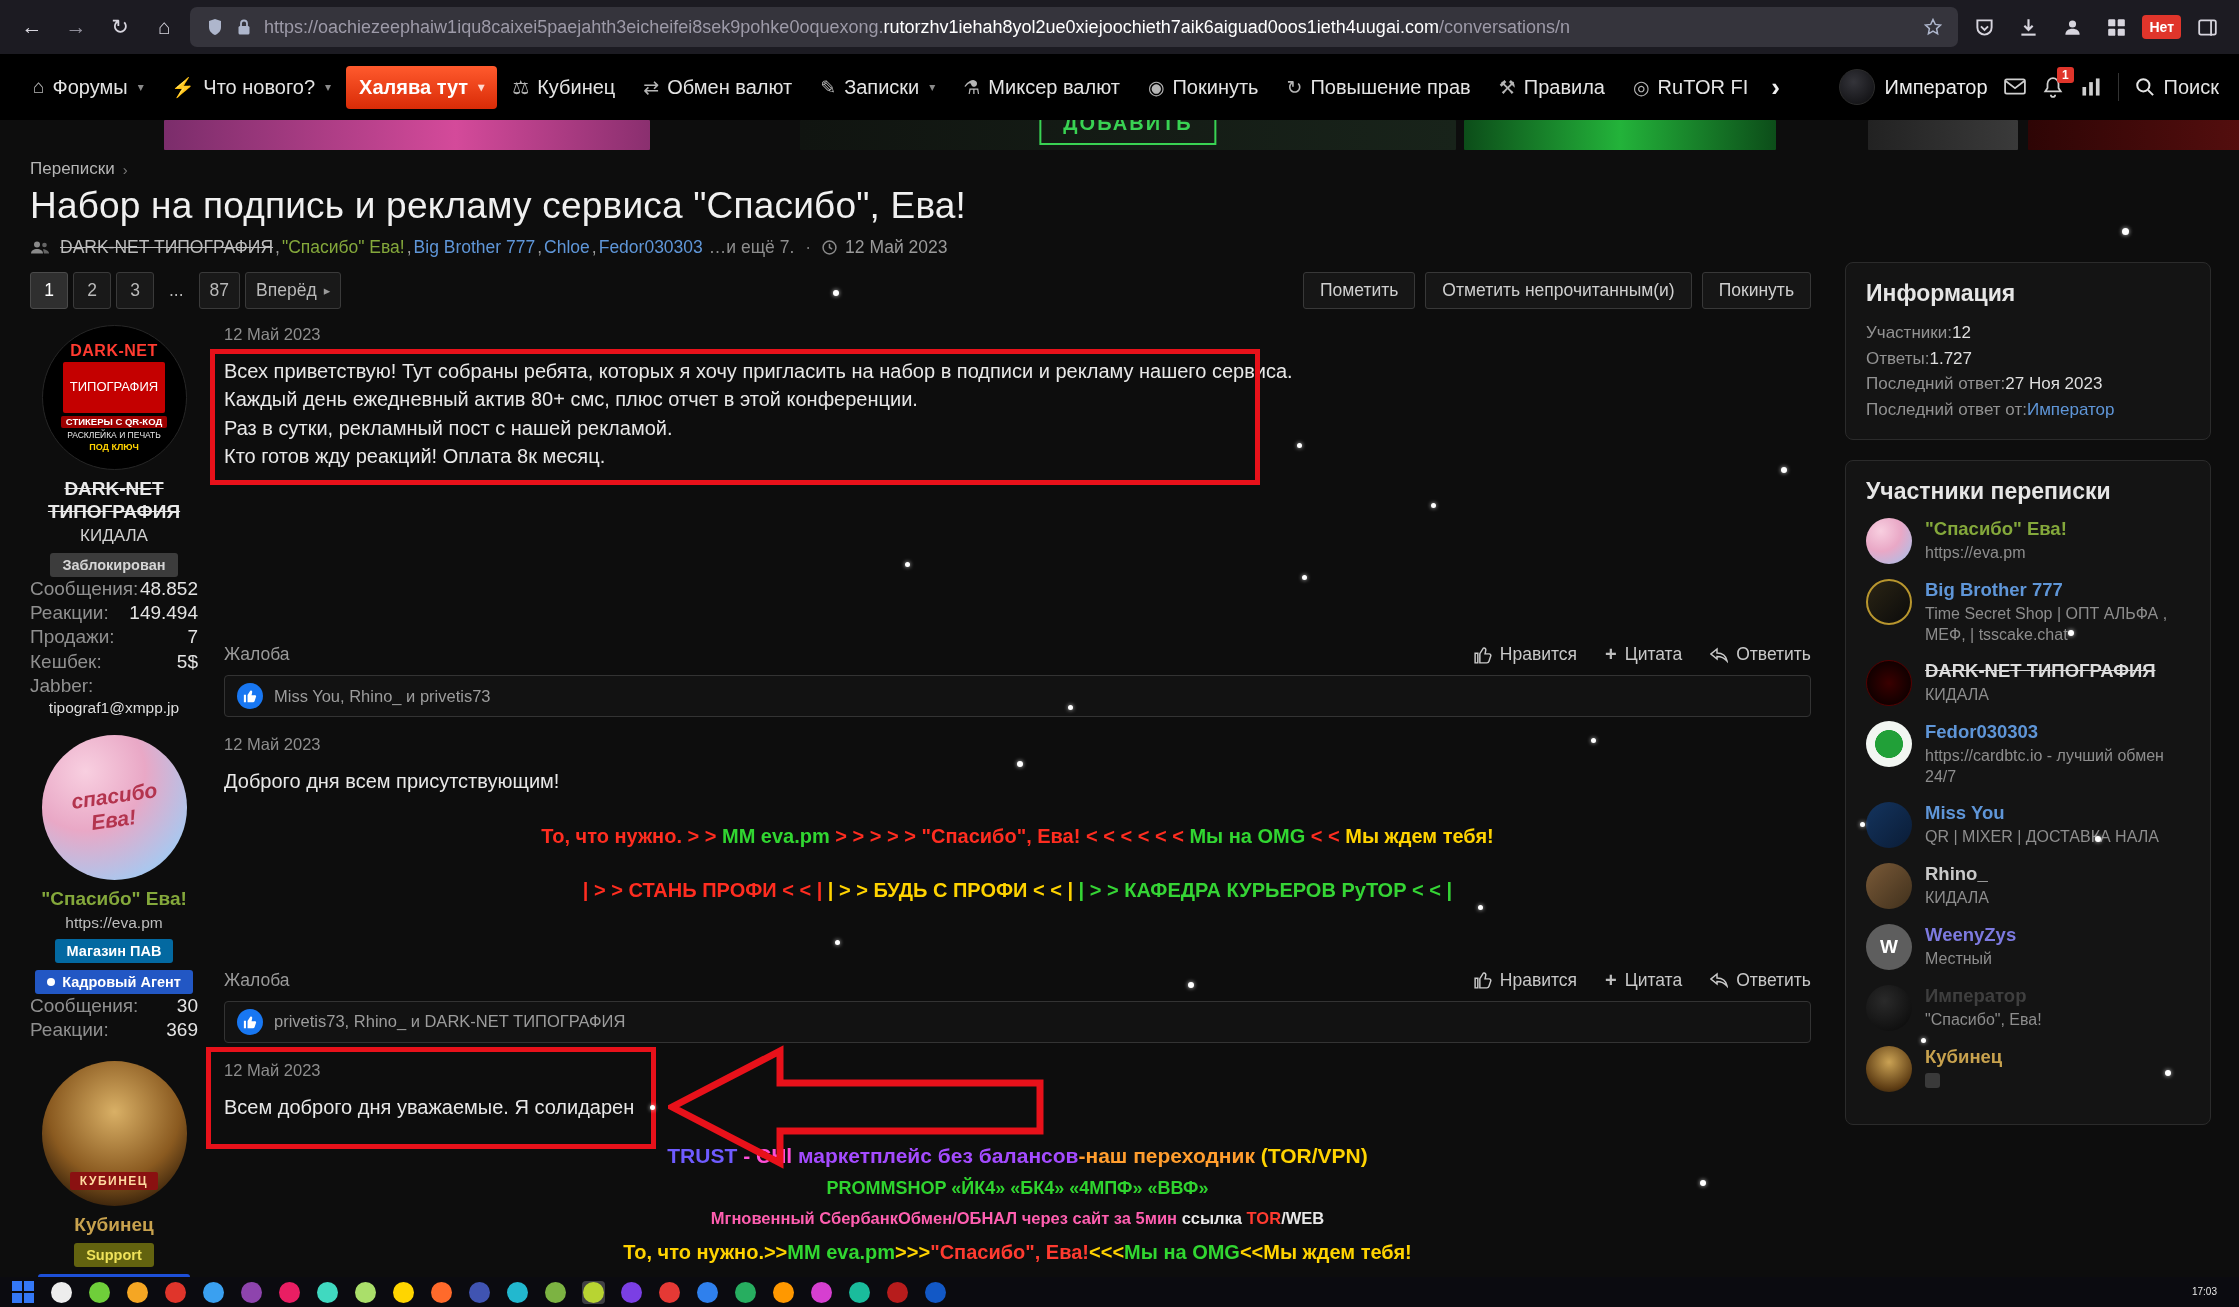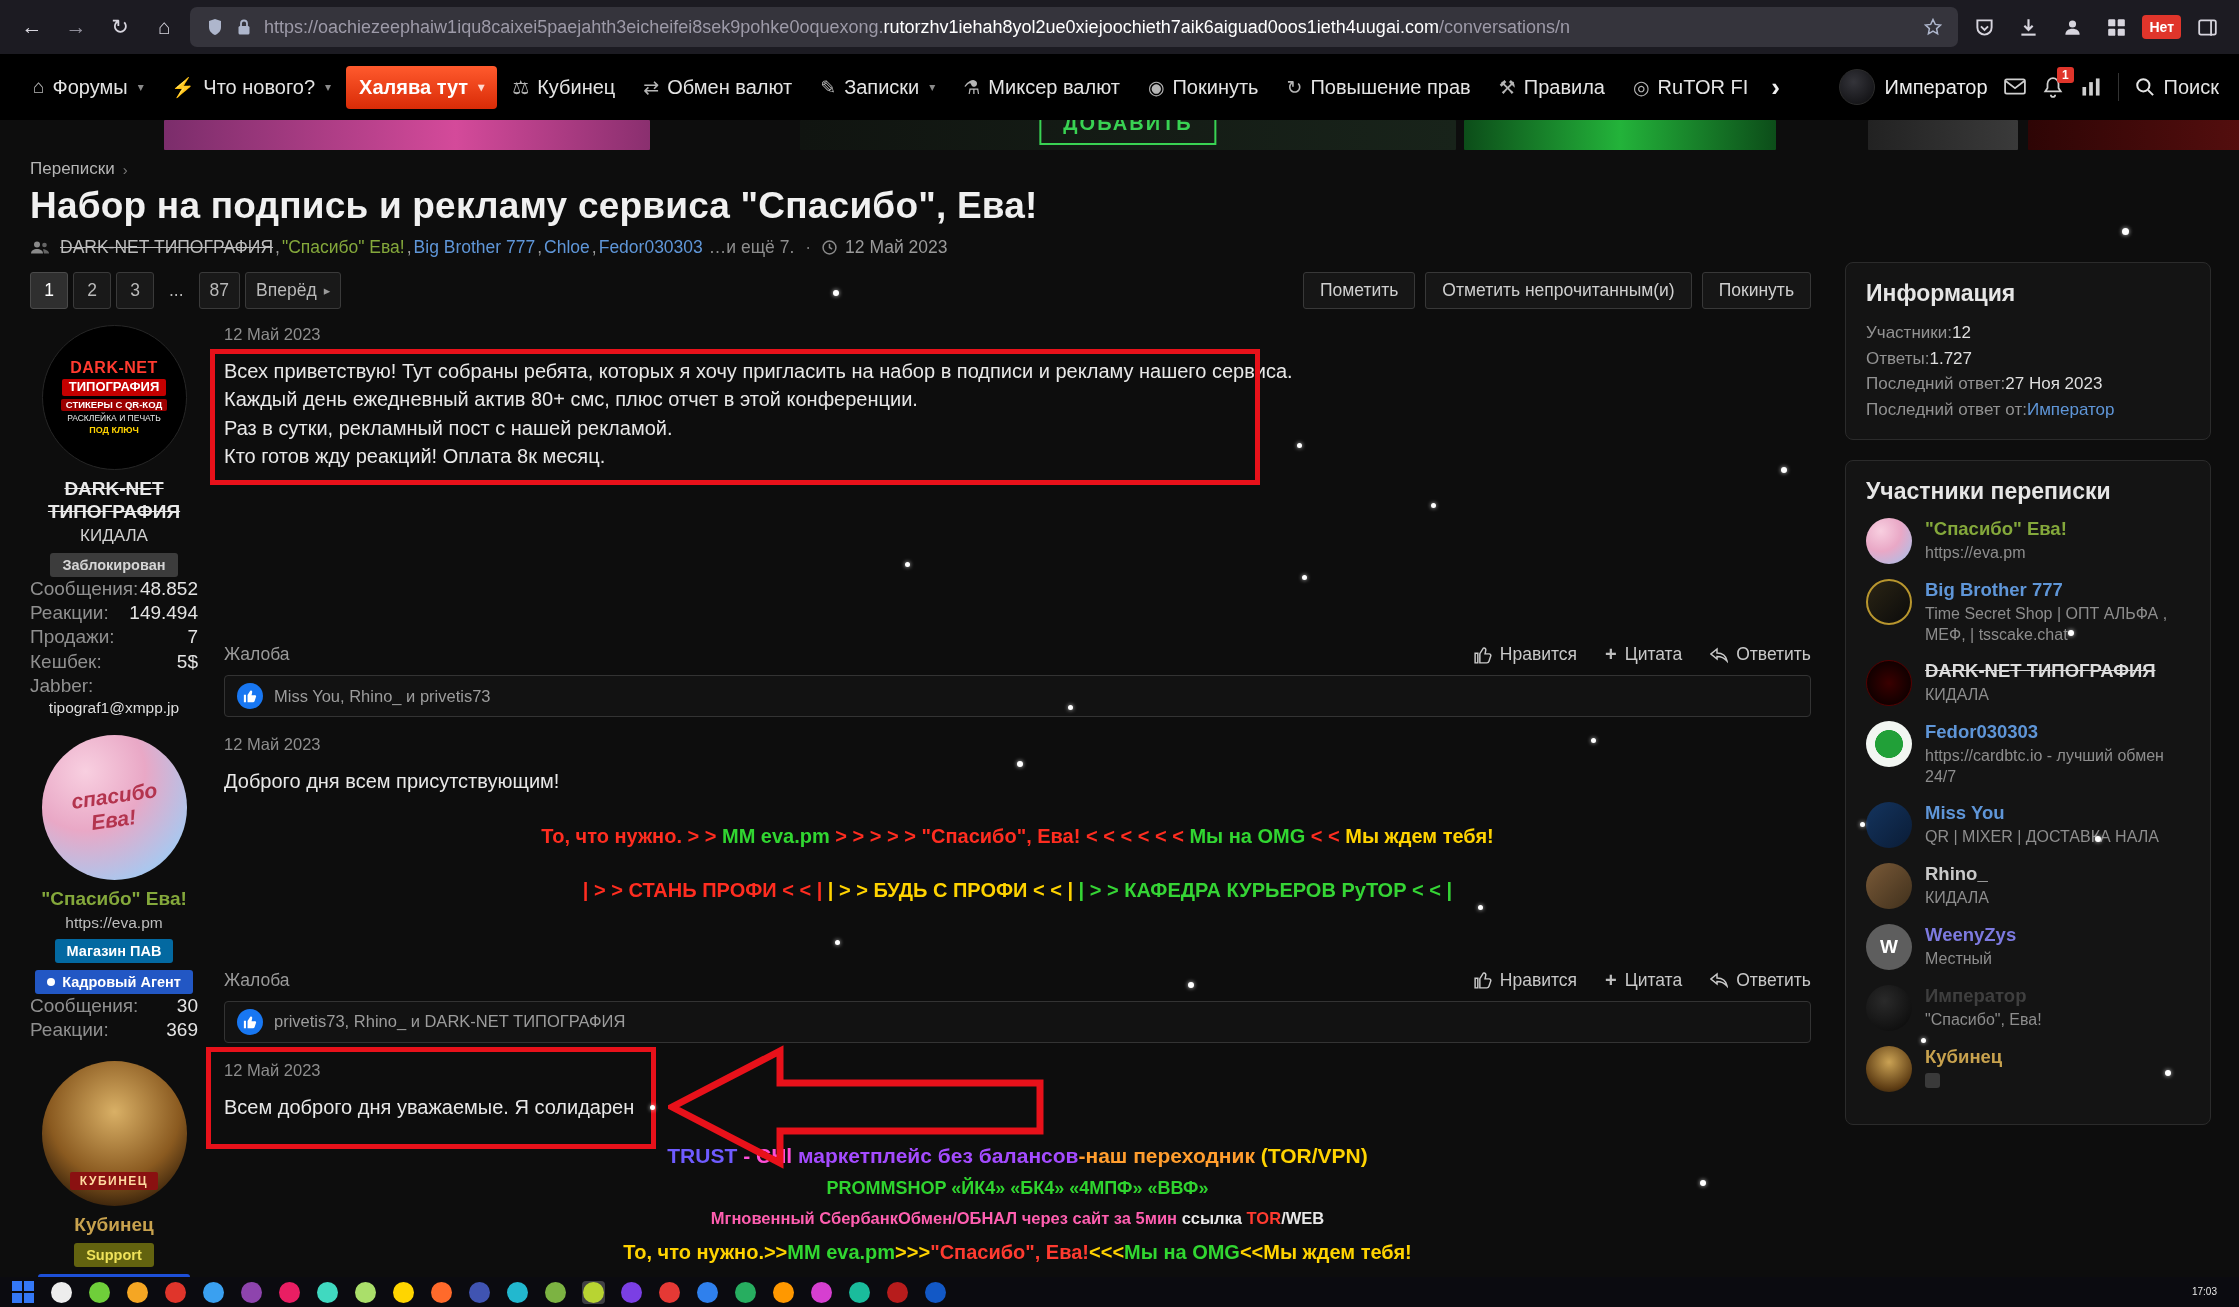--- a/index.html
+++ b/index.html
@@ -41,21 +41,21 @@
 .banner:nth-child(3){margin-left:8px;width:312px;background:linear-gradient(90deg,#0c4d19,#23b33a,#0c4d19)}
 .banner:nth-child(4){margin-left:92px;width:150px;background:linear-gradient(90deg,#222,#3a3a3a)}
 .banner:nth-child(5){margin-left:10px;width:290px;background:linear-gradient(90deg,#2e0505,#611111)}
 .btext{position:absolute;top:-18px;left:50%;transform:translateX(-50%);white-space:nowrap;border:2px solid #39d353;color:#39d353;font-size:20px;font-weight:700;padding:8px 22px;letter-spacing:2px}
 
 .page{display:flex;gap:34px;padding:0 28px 0 30px}
 .content-col{flex:1;min-width:0}
 .sidebar{width:366px;flex:none;margin-top:112px}
 .breadcrumb{margin-top:9px;font-size:17px;color:#b5b5b5;display:flex;gap:8px;align-items:center}
 .breadcrumb .chev{color:#777;font-size:15px}
-.page-title{margin-top:6px;font-size:37px;font-weight:700;color:#f0f0f0;letter-spacing:.2px}
+.page-title{margin-top:6px;font-size:37px;font-weight:400;color:#f0f0f0;letter-spacing:.2px}
 .participants{margin-top:10px;font-size:17.5px;color:#9a9a9a;display:flex;align-items:center;flex-wrap:wrap;gap:2px}
 .participants svg{width:20px;height:15px;margin-right:8px;color:#8a8a8a}
 .pname.strike{color:#bdbdbd;text-decoration:line-through}
 .pname.green{color:#84a83b}
 .pname.link{color:#5f96d8}
 .pmore{color:#8d8d8d;margin-left:4px}
 .pdot{margin:0 9px;color:#777}
 .pclock{display:flex;align-items:center;margin-right:6px}
 .pclock svg{width:15px;height:15px;margin:0}
 .pag-row{display:flex;justify-content:space-between;align-items:center;margin-top:14px}
@@ -68,21 +68,21 @@
 .actions{display:flex;gap:10px}
 .abtn{height:37px;padding:0 16px;border:1px solid #383838;background:#161616;color:#cfcfcf;font-size:17.5px;border-radius:3px;display:flex;align-items:center}
 
 #posts{margin-top:16px}
 .post{display:flex;gap:26px;margin-bottom:18px}
 .ucell{width:168px;flex:none;display:flex;flex-direction:column;align-items:center;text-align:center}
 .avatar{width:145px;height:145px;border-radius:50%;overflow:hidden;flex:none}
 .av-darknet{background:#000;border:1px solid #262626;display:flex;flex-direction:column;align-items:center;justify-content:center;gap:3px}
 .av-darknet .avline{line-height:1.1;white-space:nowrap}
 .av-darknet .avline:nth-child(1){font-size:16px;font-weight:800;letter-spacing:.5px}
-.av-darknet .avline:nth-child(2){font-size:13px;font-weight:700;padding:1px 7px;border-radius:2px}
+.av-darknet .avline:nth-child(2){font-size:13px;font-weight:400;padding:18px 7px;border-radius:2px}
 .av-darknet .avline:nth-child(3){font-size:9.5px;font-weight:700;padding:1px 5px;border-radius:2px}
 .av-darknet .avline:nth-child(4){font-size:8.5px}
 .av-darknet .avline:nth-child(5){font-size:9px;font-weight:700}
 .av-eva{background:radial-gradient(circle at 30% 25%,#f8cfe0,#e9a8c6 40%,#aac7ee 78%,#7fa8dd);display:flex;flex-direction:column;align-items:center;justify-content:center}
 .av-eva .avline{font-size:21px;font-style:italic;font-weight:700;transform:rotate(-8deg);line-height:1.15}
 .av-kubinets{background:radial-gradient(circle at 50% 35%,#d9b066,#8a5a20 55%,#2e1b08 85%,#150c04);display:flex;align-items:flex-end;justify-content:center}
 .av-kubinets .avline{font-size:12px;font-weight:800;letter-spacing:1.5px;padding:2px 10px;border-radius:2px;margin-bottom:16px}
 .uname{font-size:19px;font-weight:700;color:#e9e9e9;margin-top:8px;line-height:1.2}
 .uname.strike{text-decoration:line-through}
 .uname.green{color:#84a83b}

